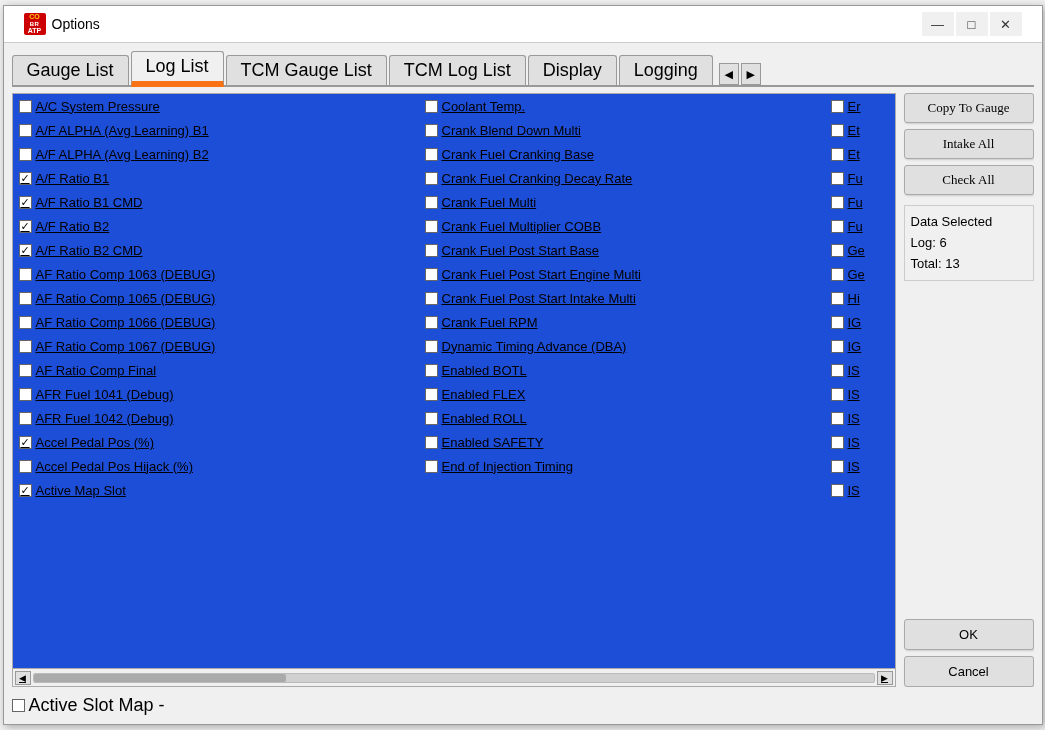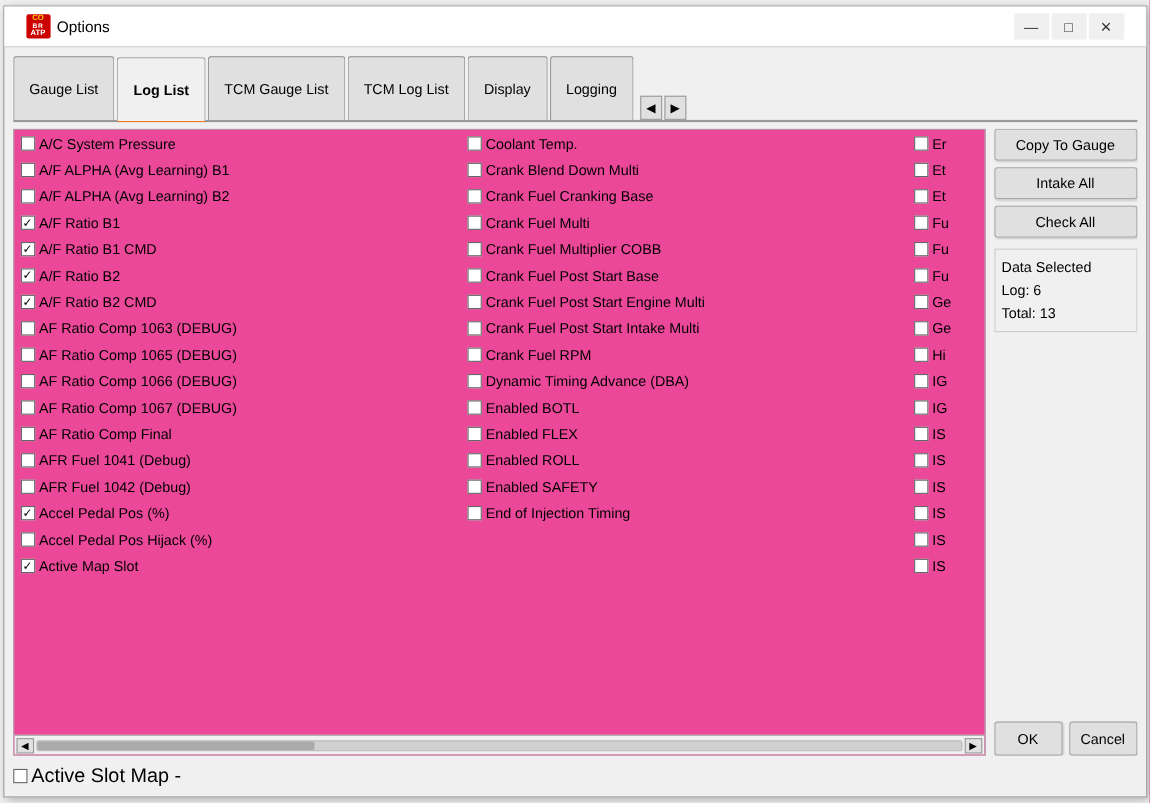--- a/index.html
+++ b/index.html
@@ -81,34 +81,34 @@
     }
 
     
     .tab-bar {
       display: flex;
       align-items: flex-end;
       gap: 0;
       border-bottom: 2px solid #999;
     }
     .tab {
-      padding: 21px 14px;
+      padding: 4px 14px;
       border: 1px solid #999;
       border-bottom: none;
       background: #e0e0e0;
       cursor: pointer;
-      font-size: 13px;
+      font-size: 18px;
       margin-right: 2px;
       border-radius: 3px 3px 0 0;
       white-space: nowrap;
     }
     .tab.active {
       background: #f0f0f0;
-      font-weight: bold;
-      border-bottom: 1px solid #f97316;
+      font-weight: normal;
+      border-bottom: 6px solid #f97316;
       margin-bottom: -2px;
       z-index: 1;
     }
     .tab-nav {
       display: flex;
       gap: 2px;
       margin-left: 4px;
     }
     .tab-nav-btn {
       width: 20px;
@@ -127,24 +127,25 @@
       display: flex;
       flex: 1;
       gap: 8px;
       overflow: hidden;
     }
 
     
     .list-area {
       flex: 1;
       border: 1px solid #aaa;
-      background: #ec4899;
+      background: #1d4ed8;
       overflow: hidden;
       display: flex;
       flex-direction: column;
+      text-decoration: underline;
     }
     .list-scroll {
       flex: 1;
       overflow-y: auto;
       overflow-x: auto;
     }
     .list-columns {
       display: flex;
       min-width: 700px;
     }
@@ -232,34 +233,35 @@
     .action-btn {
       width: 100%;
       padding: 6px 8px;
       background: #e0e0e0;
       border: 1px solid #aaa;
       border-radius: 3px;
       cursor: pointer;
       font-size: 13px;
       text-align: center;
       box-shadow: 1px 1px 2px rgba(0,0,0,0.15);
+      font-family: Liberation Serif, serif;
     }
     .data-selected-box {
       background: #f0f0f0;
       border: 1px solid #ccc;
       padding: 6px;
       text-align: left;
       font-size: 13px;
       line-height: 1.6;
       margin-top: 4px;
     }
     .spacer { flex: 1; }
     .bottom-btns {
       display: flex;
-      flex-direction: row;
+      flex-direction: column;
       gap: 6px;
     }
     .ok-btn {
       width: 100%;
       padding: 7px 8px;
       background: #e0e0e0;
       border: 1px solid #aaa;
       border-radius: 3px;
       cursor: pointer;
       font-size: 13px;
@@ -394,20 +396,24 @@
                   <div class="checkbox"></div>
                   <span class="item-label">Coolant Temp.</span>
                 </div>
                 <div class="list-item">
                   <div class="checkbox"></div>
                   <span class="item-label">Crank Blend Down Multi</span>
                 </div>
                 <div class="list-item">
                   <div class="checkbox"></div>
                   <span class="item-label">Crank Fuel Cranking Base</span>
+                </div>
+                <div class="list-item">
+                  <div class="checkbox"></div>
+                  <span class="item-label">Crank Fuel Cranking Decay Rate</span>
                 </div>
                 <div class="list-item">
                   <div class="checkbox"></div>
                   <span class="item-label">Crank Fuel Multi</span>
                 </div>
                 <div class="list-item">
                   <div class="checkbox"></div>
                   <span class="item-label">Crank Fuel Multiplier COBB</span>
                 </div>
                 <div class="list-item">

